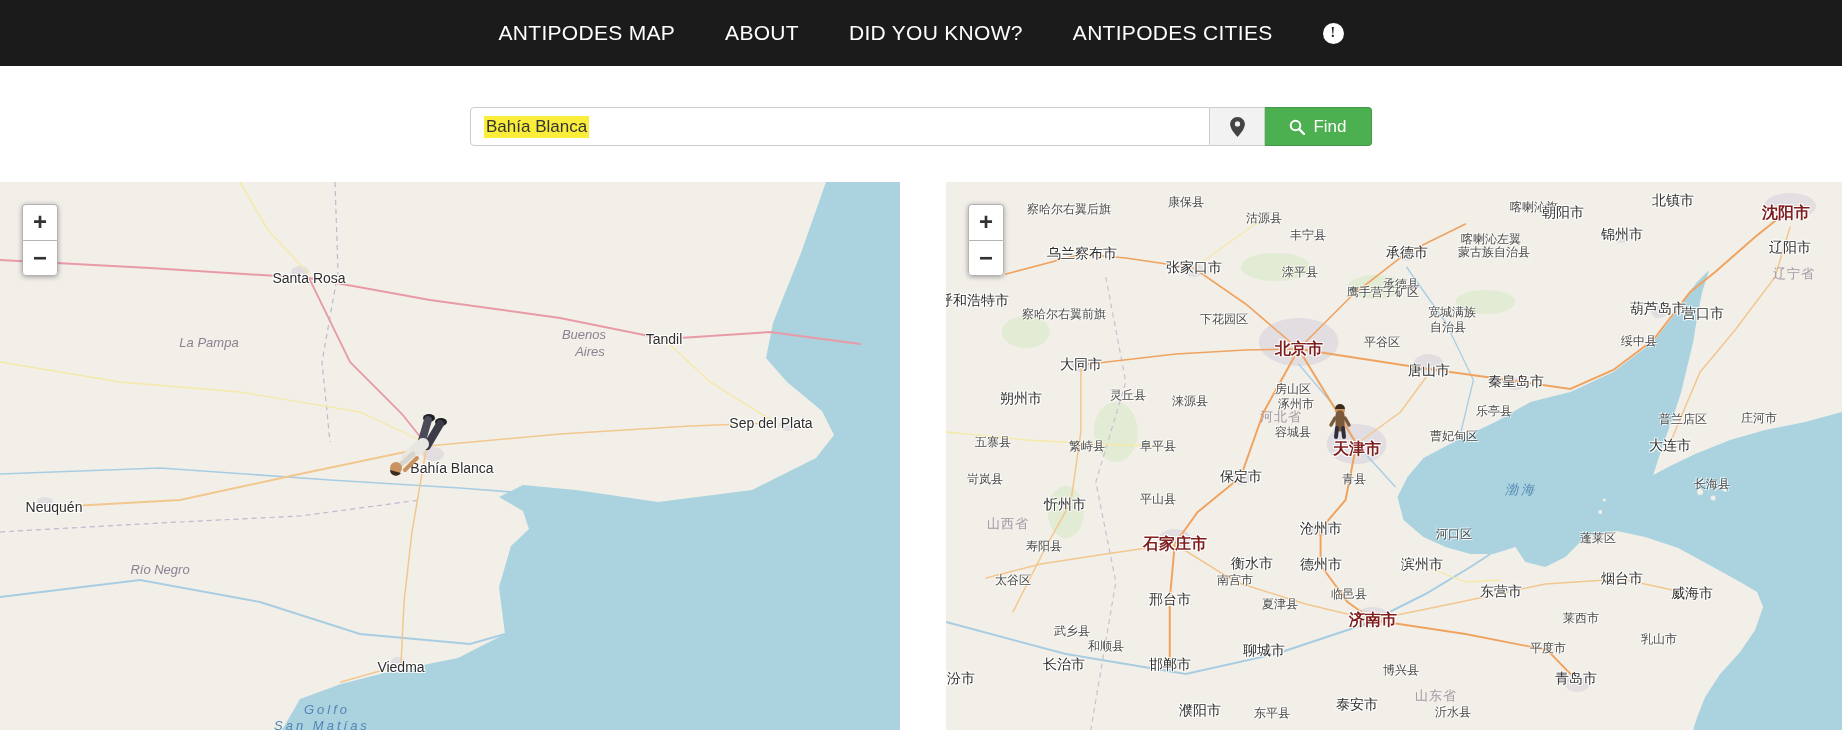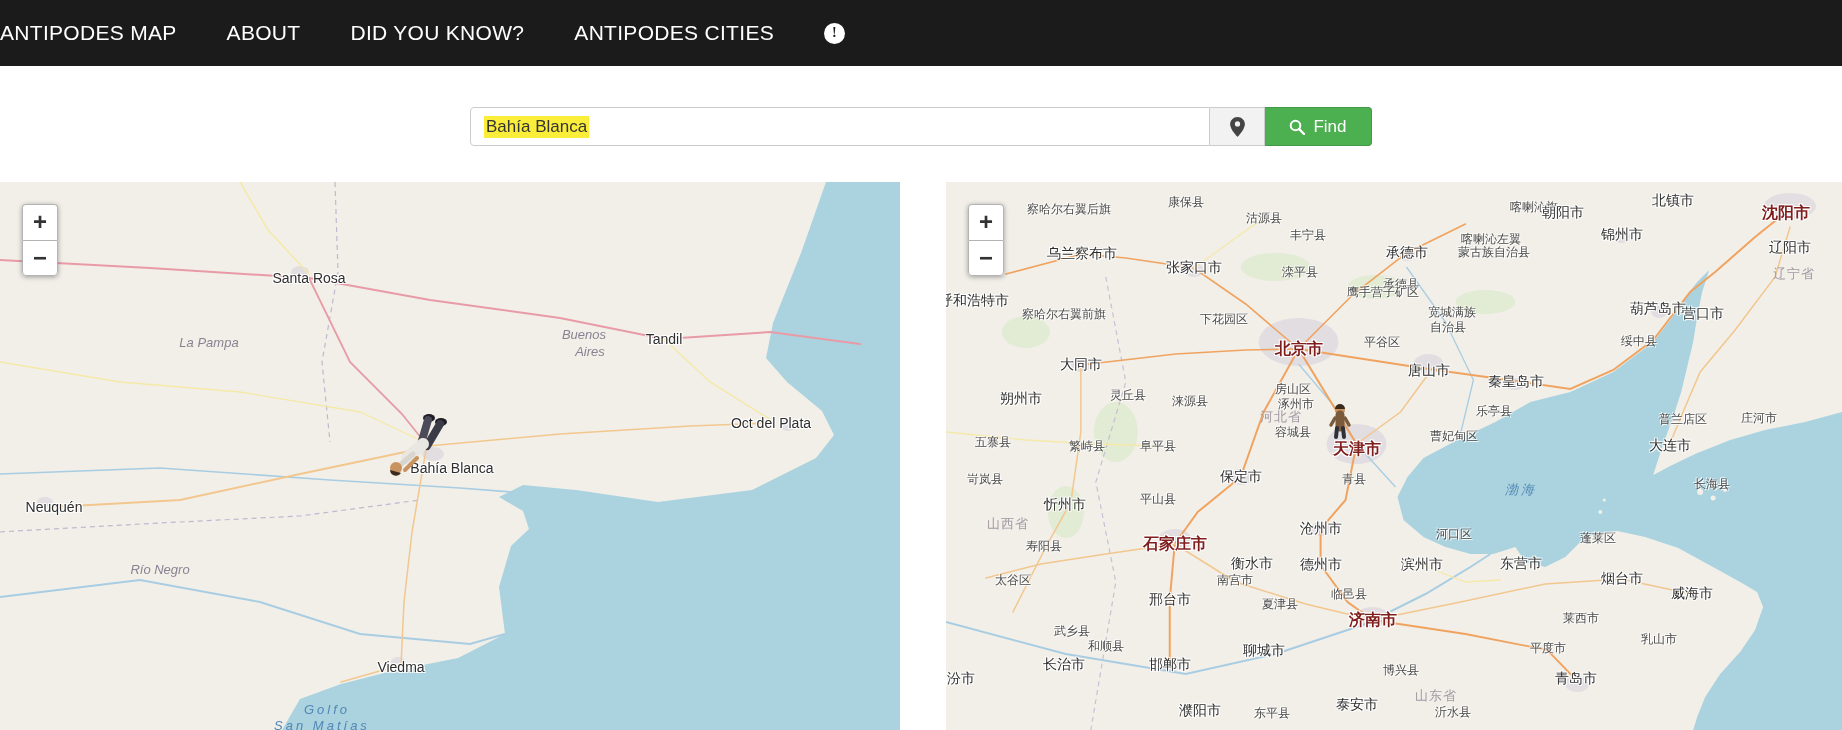--- a/index.html
+++ b/index.html
@@ -10,21 +10,21 @@
   *{box-sizing:border-box; margin:0; padding:0;}
   html,body{width:1842px; height:730px;}
   body{
     position:relative; overflow:hidden; background:#fff;
     font-family:"Liberation Sans","DejaVu Sans",sans-serif;
   }
   
   .nav{
     position:absolute; top:0; left:0; width:100%; height:66px;
     background:var(--nav-bg);
-    display:flex; align-items:center; justify-content:flex-start; gap:50px;
+    display:flex; align-items:center; justify-content:center; gap:50px;
   }
   .nav a{
     color:#fff; text-decoration:none; font-size:21px; letter-spacing:.3px;
     cursor:pointer; white-space:nowrap;
   }
   .info-btn{display:flex; align-items:center;}
   .info-circle{
     width:21px; height:21px; border-radius:50%; background:#fff;
     display:flex; align-items:center; justify-content:center;
   }
@@ -151,21 +151,21 @@
       <polyline points="0,180 120,200 240,210 360,230 424,260" stroke="#f5e9a8" stroke-width="1.3"></polyline>
     </g>
   </svg>
 
   <div class="labels">
       <span class="mlabel lbl-city" style="left: 309px; top: 96px;">Santa Rosa</span>
       <span class="mlabel lbl-region" style="left: 209px; top: 160px;">La Pampa</span>
       <span class="mlabel lbl-region" style="left: 584px; top: 152px;">Buenos</span>
       <span class="mlabel lbl-region" style="left: 590px; top: 169px;">Aires</span>
       <span class="mlabel lbl-city" style="left: 664px; top: 157px;">Tandil</span>
-      <span class="mlabel lbl-city" style="left: 771px; top: 241px;">Oct del Plata</span>
+      <span class="mlabel lbl-city" style="left: 771px; top: 241px;">Sep del Plata</span>
       <span class="mlabel lbl-city" style="left: 54px; top: 325px;">Neuquén</span>
       <span class="mlabel lbl-region" style="left: 160px; top: 387px;">Río Negro</span>
       <span class="mlabel lbl-city" style="left: 401px; top: 485px;">Viedma</span>
       <span class="mlabel lbl-city" style="left: 452px; top: 286px;">Bahía Blanca</span>
       <span class="mlabel lbl-water" style="left: 327px; top: 527px;">Golfo</span>
       <span class="mlabel lbl-water" style="left: 322px; top: 543px;">San Matías</span>
     </div>
 
   <svg class="person" viewBox="0 0 80 70" style="left:383px;top:228px;width:80px;height:70px">
     <ellipse cx="46" cy="8" rx="6" ry="4" fill="#1e1e24"></ellipse>
@@ -312,21 +312,21 @@
       <span class="mlabel lbl-city" style="left: 119px; top: 323px;">忻州市</span>
       <span class="mlabel lbl-town" style="left: 39px; top: 297px;">岢岚县</span>
       <span class="mlabel lbl-town" style="left: 212px; top: 317px;">平山县</span>
       <span class="mlabel lbl-city" style="left: 375px; top: 347px;">沧州市</span>
       <span class="mlabel lbl-town" style="left: 508px; top: 352px;">河口区</span>
       <span class="mlabel lbl-town" style="left: 652px; top: 356px;">蓬莱区</span>
       <span class="mlabel lbl-big" style="left: 229px; top: 362px;">石家庄市</span>
       <span class="mlabel lbl-city" style="left: 306px; top: 382px; font-family: Liberation Serif, serif;">衡水市</span>
       <span class="mlabel lbl-city" style="left: 375px; top: 383px;">德州市</span>
       <span class="mlabel lbl-city" style="left: 476px; top: 383px;">滨州市</span>
-      <span class="mlabel lbl-city" style="left: 555px; top: 382px; margin-left: 20px;">东营市</span>
+      <span class="mlabel lbl-city" style="left: 555px; top: 410px;">东营市</span>
       <span class="mlabel lbl-city" style="left: 676px; top: 397px;">烟台市</span>
       <span class="mlabel lbl-city" style="left: 746px; top: 412px;">威海市</span>
       <span class="mlabel lbl-prov" style="left: 62px; top: 342px;">山西省</span>
       <span class="mlabel lbl-town" style="left: 67px; top: 398px;">太谷区</span>
       <span class="mlabel lbl-town" style="left: 98px; top: 364px;">寿阳县</span>
       <span class="mlabel lbl-town" style="left: 289px; top: 398px;">南宫市</span>
       <span class="mlabel lbl-city" style="left: 224px; top: 418px;">邢台市</span>
       <span class="mlabel lbl-town" style="left: 160px; top: 416px; margin-top: 48px;">和顺县</span>
       <span class="mlabel lbl-town" style="left: 334px; top: 422px;">夏津县</span>
       <span class="mlabel lbl-town" style="left: 403px; top: 412px;">临邑县</span>

